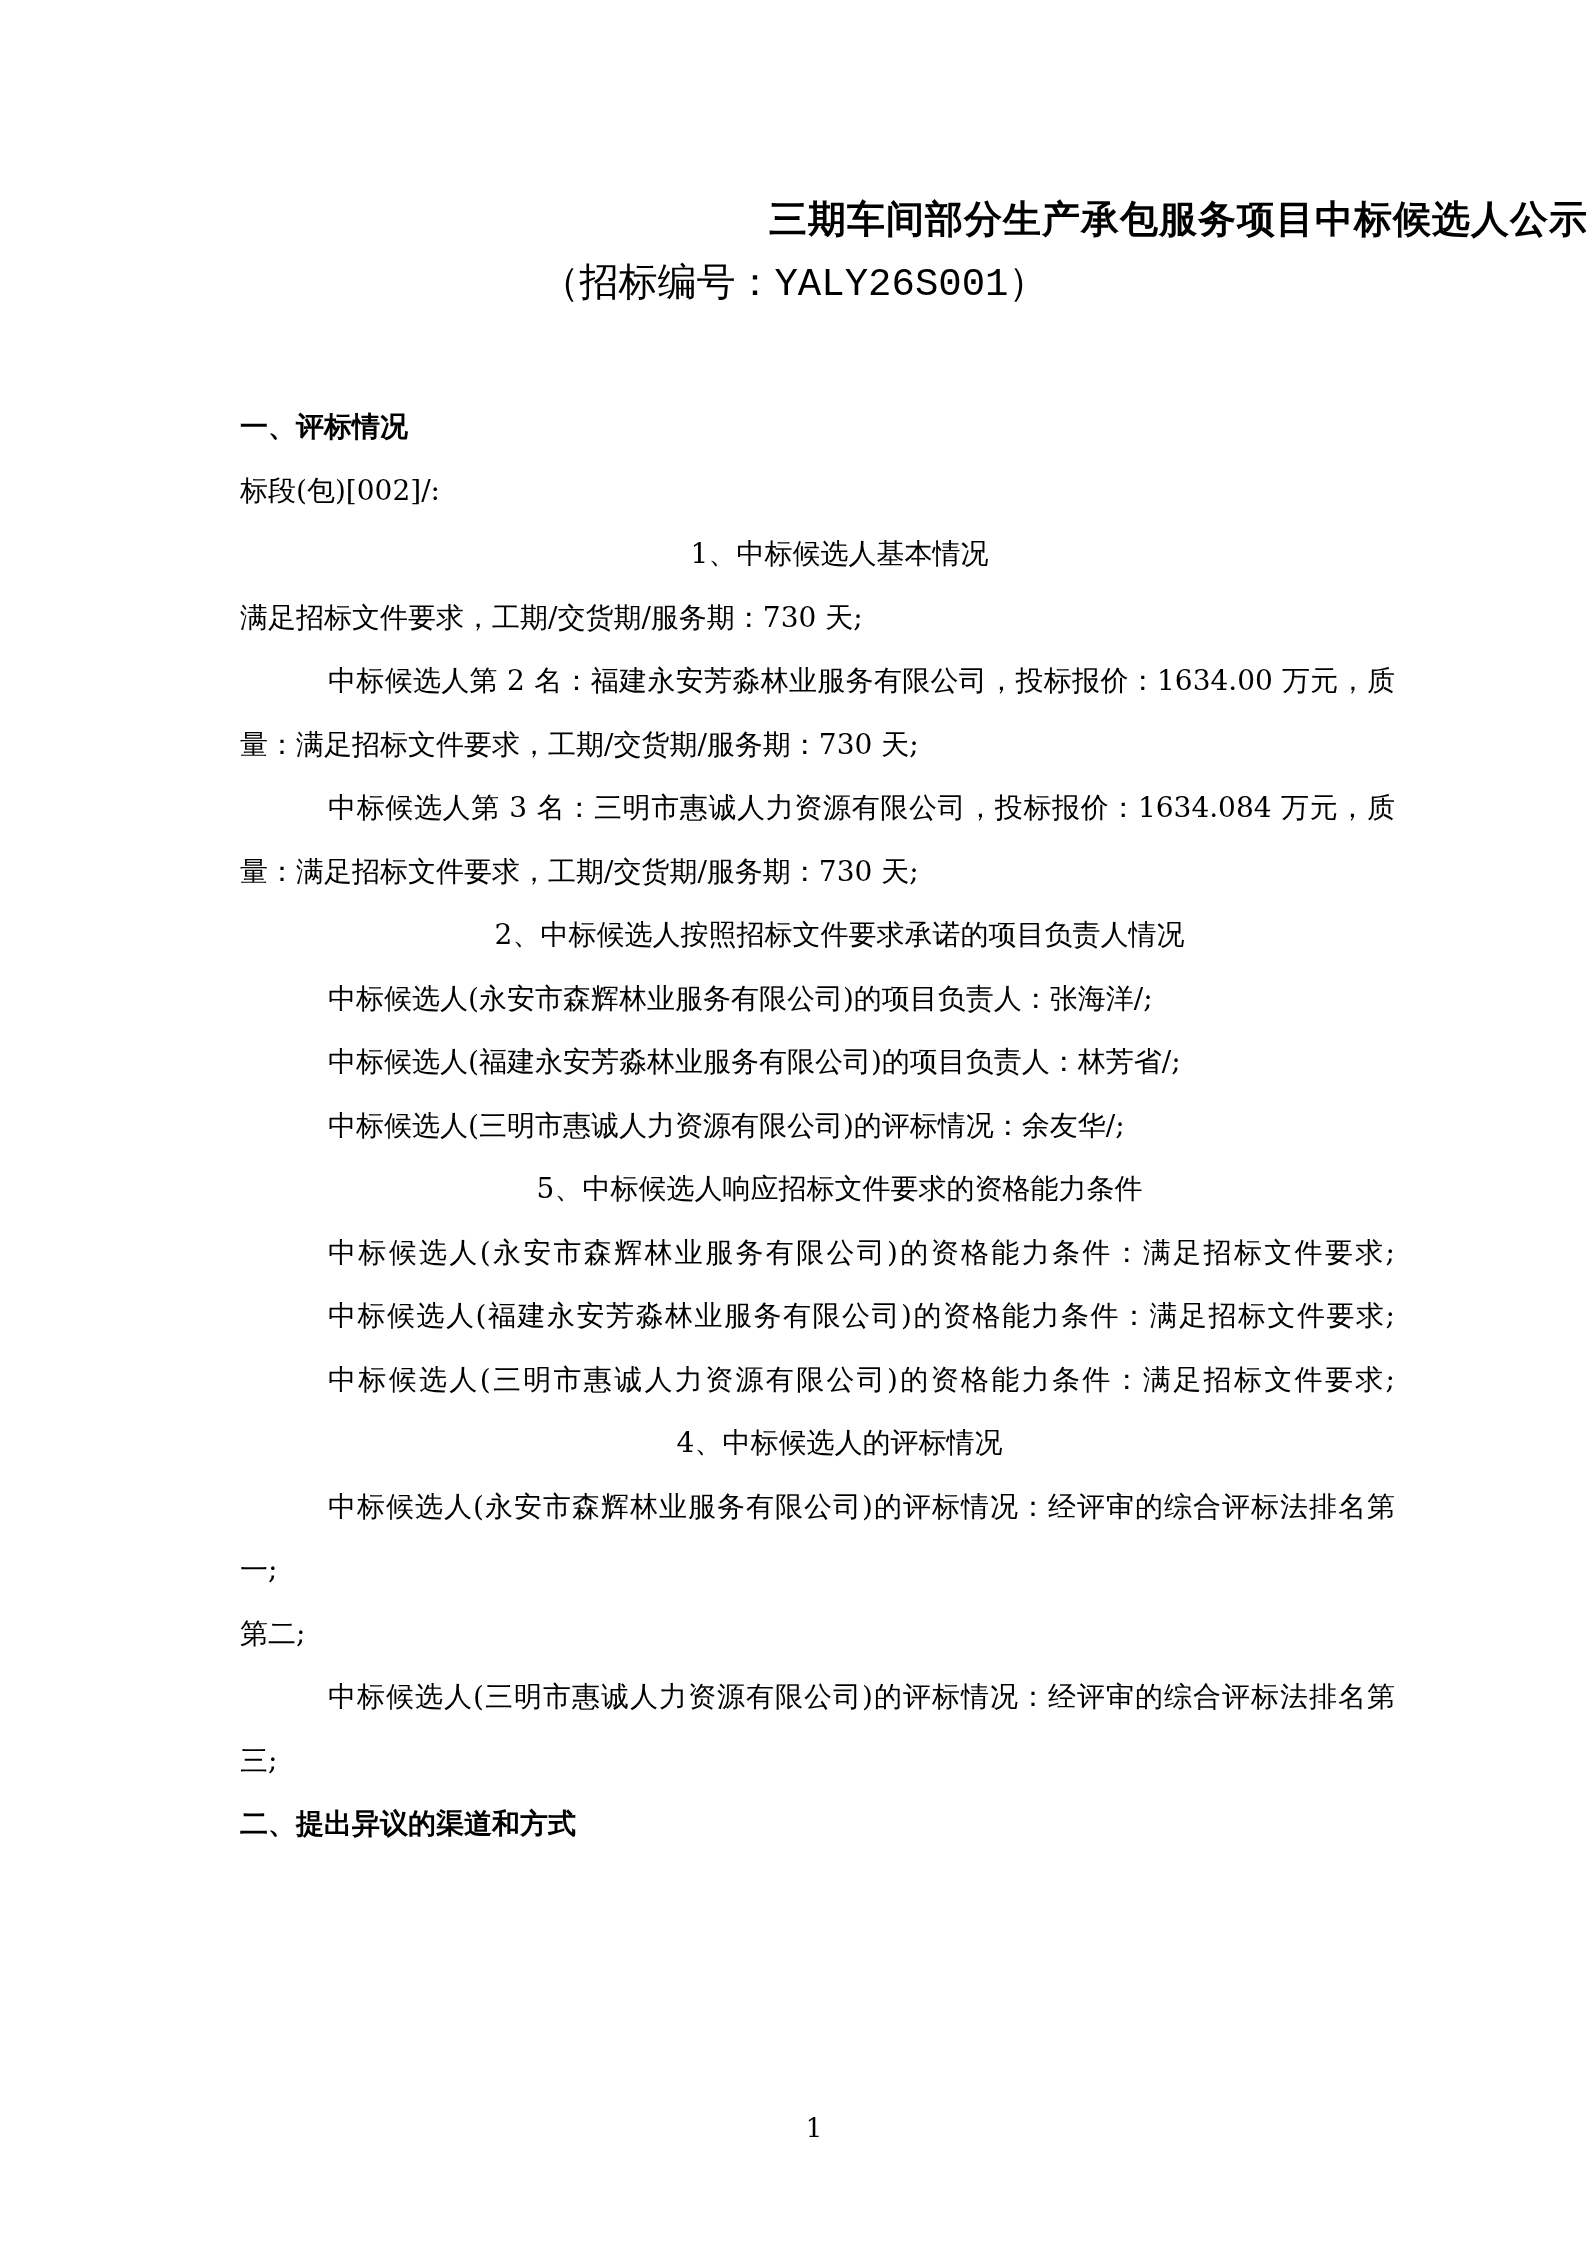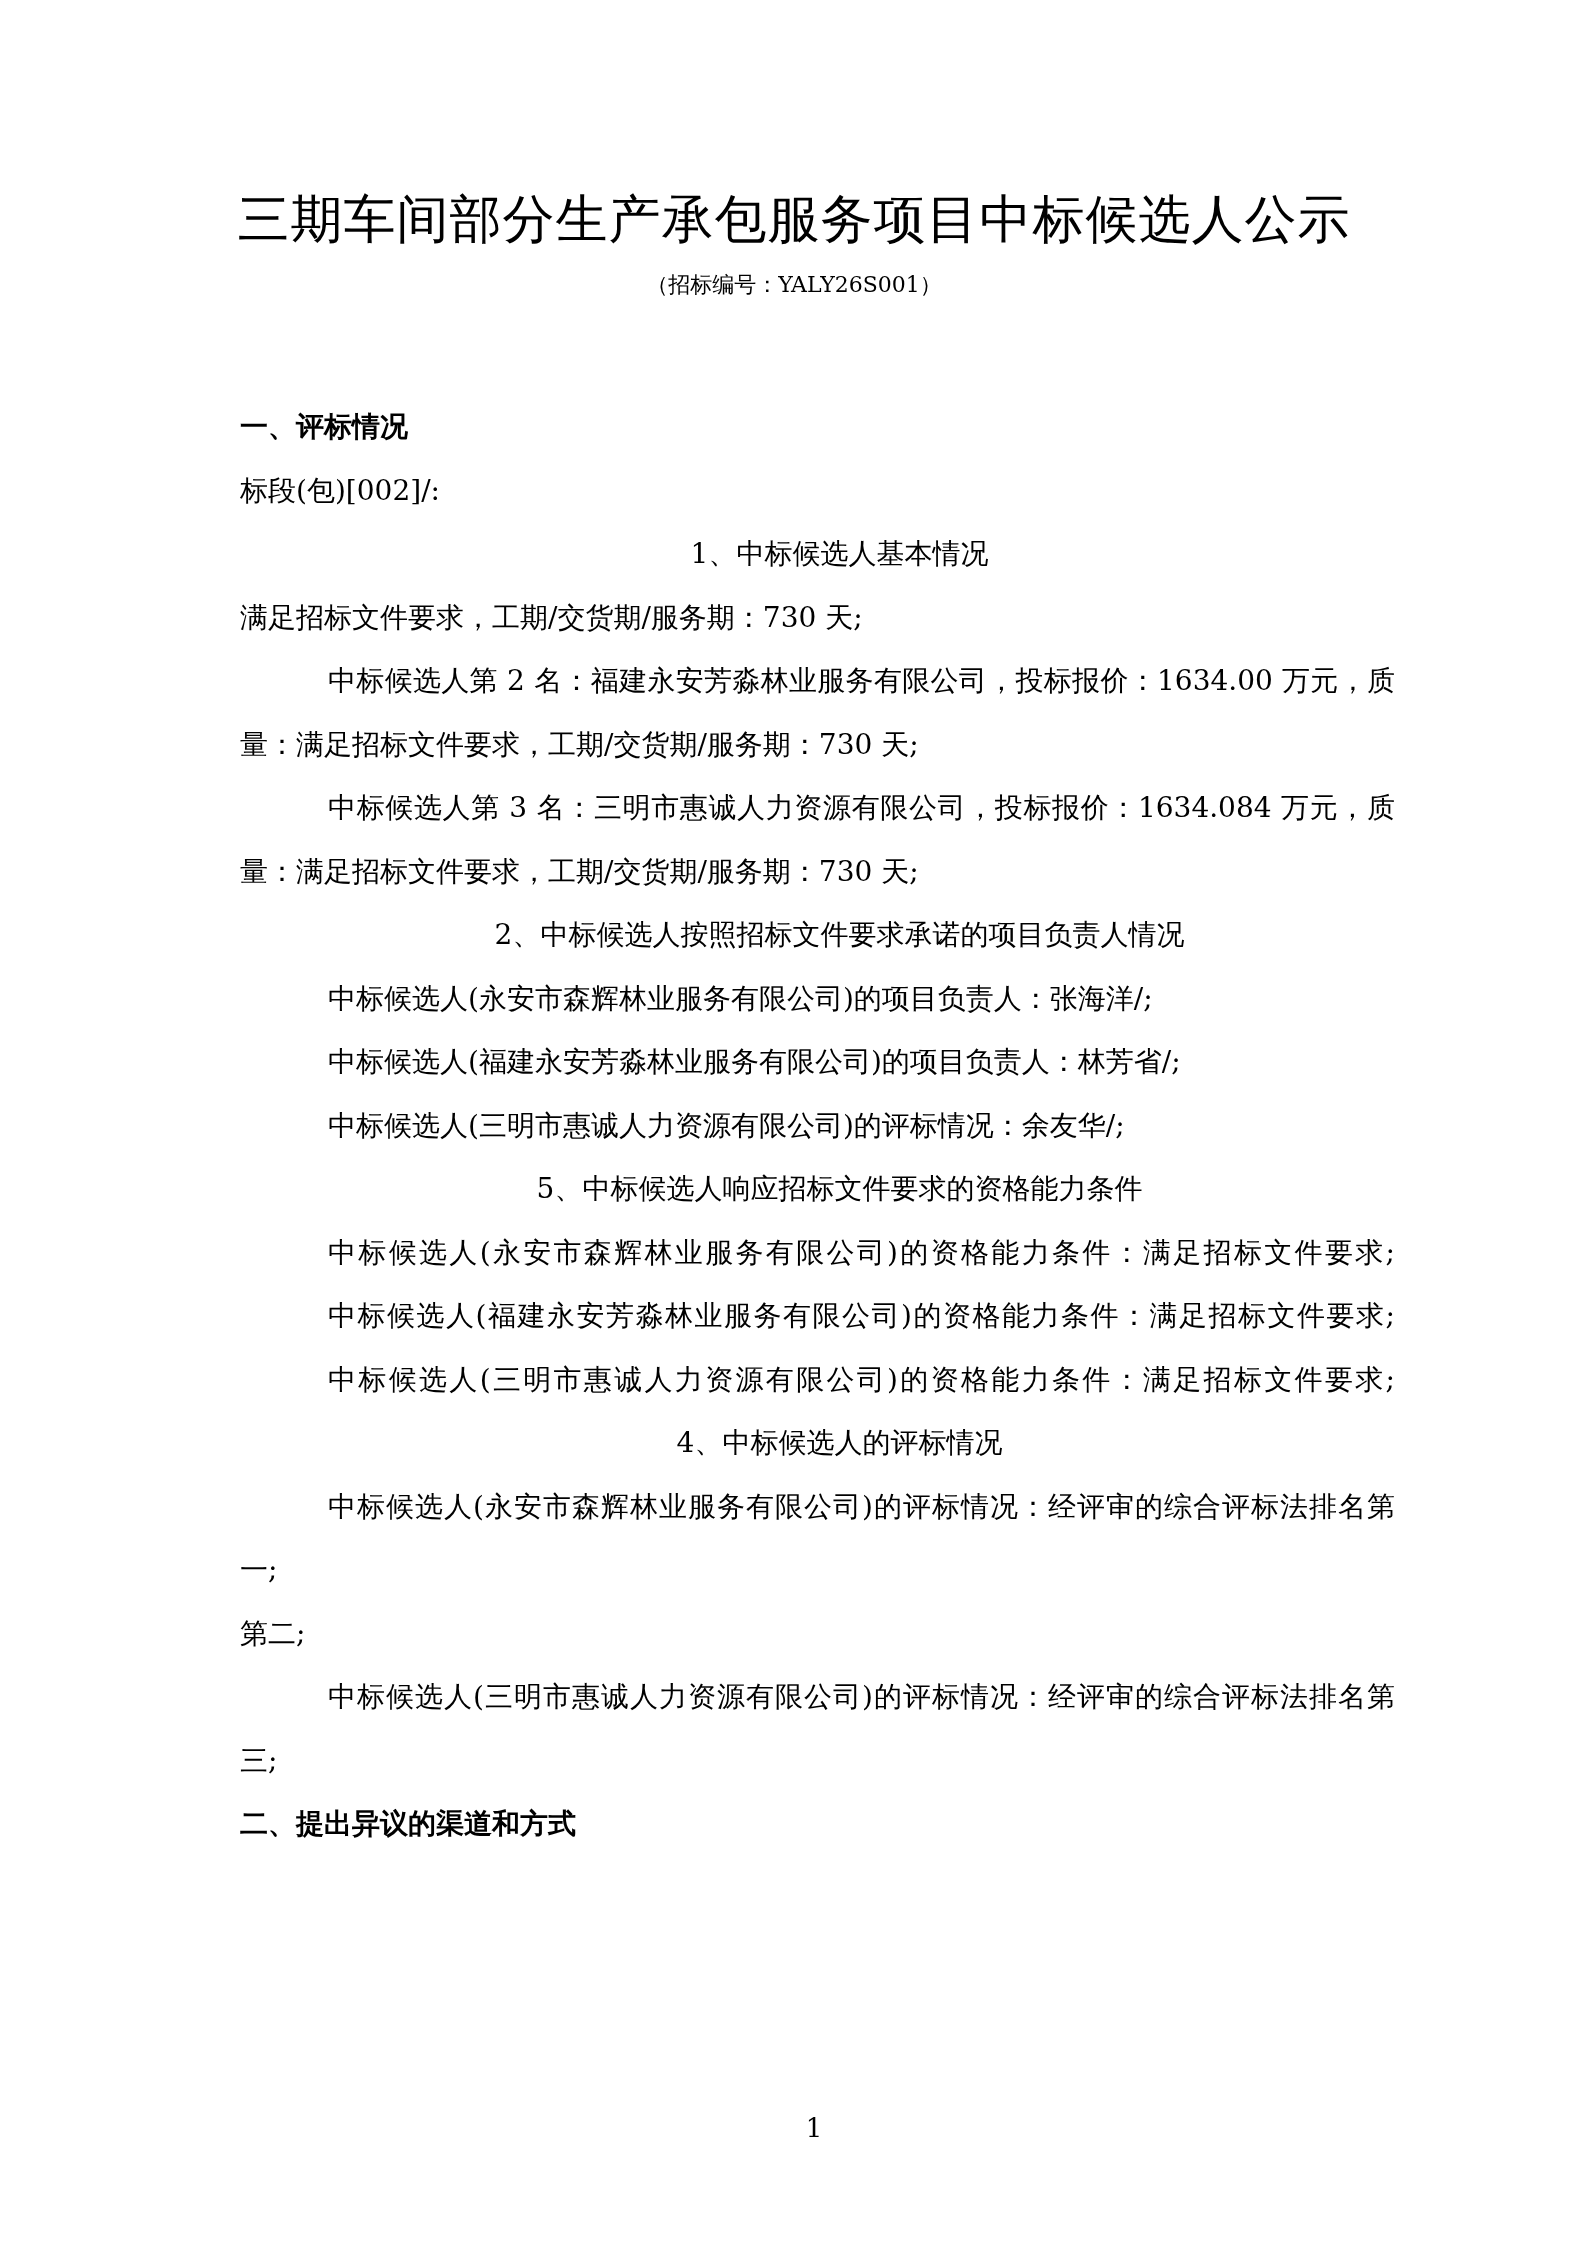--- a/index.html
+++ b/index.html
@@ -17,29 +17,31 @@
     overflow: hidden;
   }
   .titleblock {
     position: absolute;
     top: 186px;
     left: 0;
     width: 100%;
     text-align: center;
   }
   .doc-title {
-    font-size: 52px;
+    font-size: 38px;
+    line-height: 66px;
+    font-weight: 700;
+    letter-spacing: 1px;
+    text-align: right;
+  }
+  .doc-subtitle {
+    font-size: 39px;
     line-height: 66px;
     font-weight: 400;
-    letter-spacing: 1px;
-  }
-  .doc-subtitle {
-    font-size: 22px;
-    line-height: 66px;
-    font-weight: 400;
+    font-family: Liberation Mono, monospace;
   }
   .content {
     position: absolute;
     top: 395px;
     left: 240px;
     width: 1155px;
     font-size: 28px;
     line-height: 63.5px;
   }
   .line {

